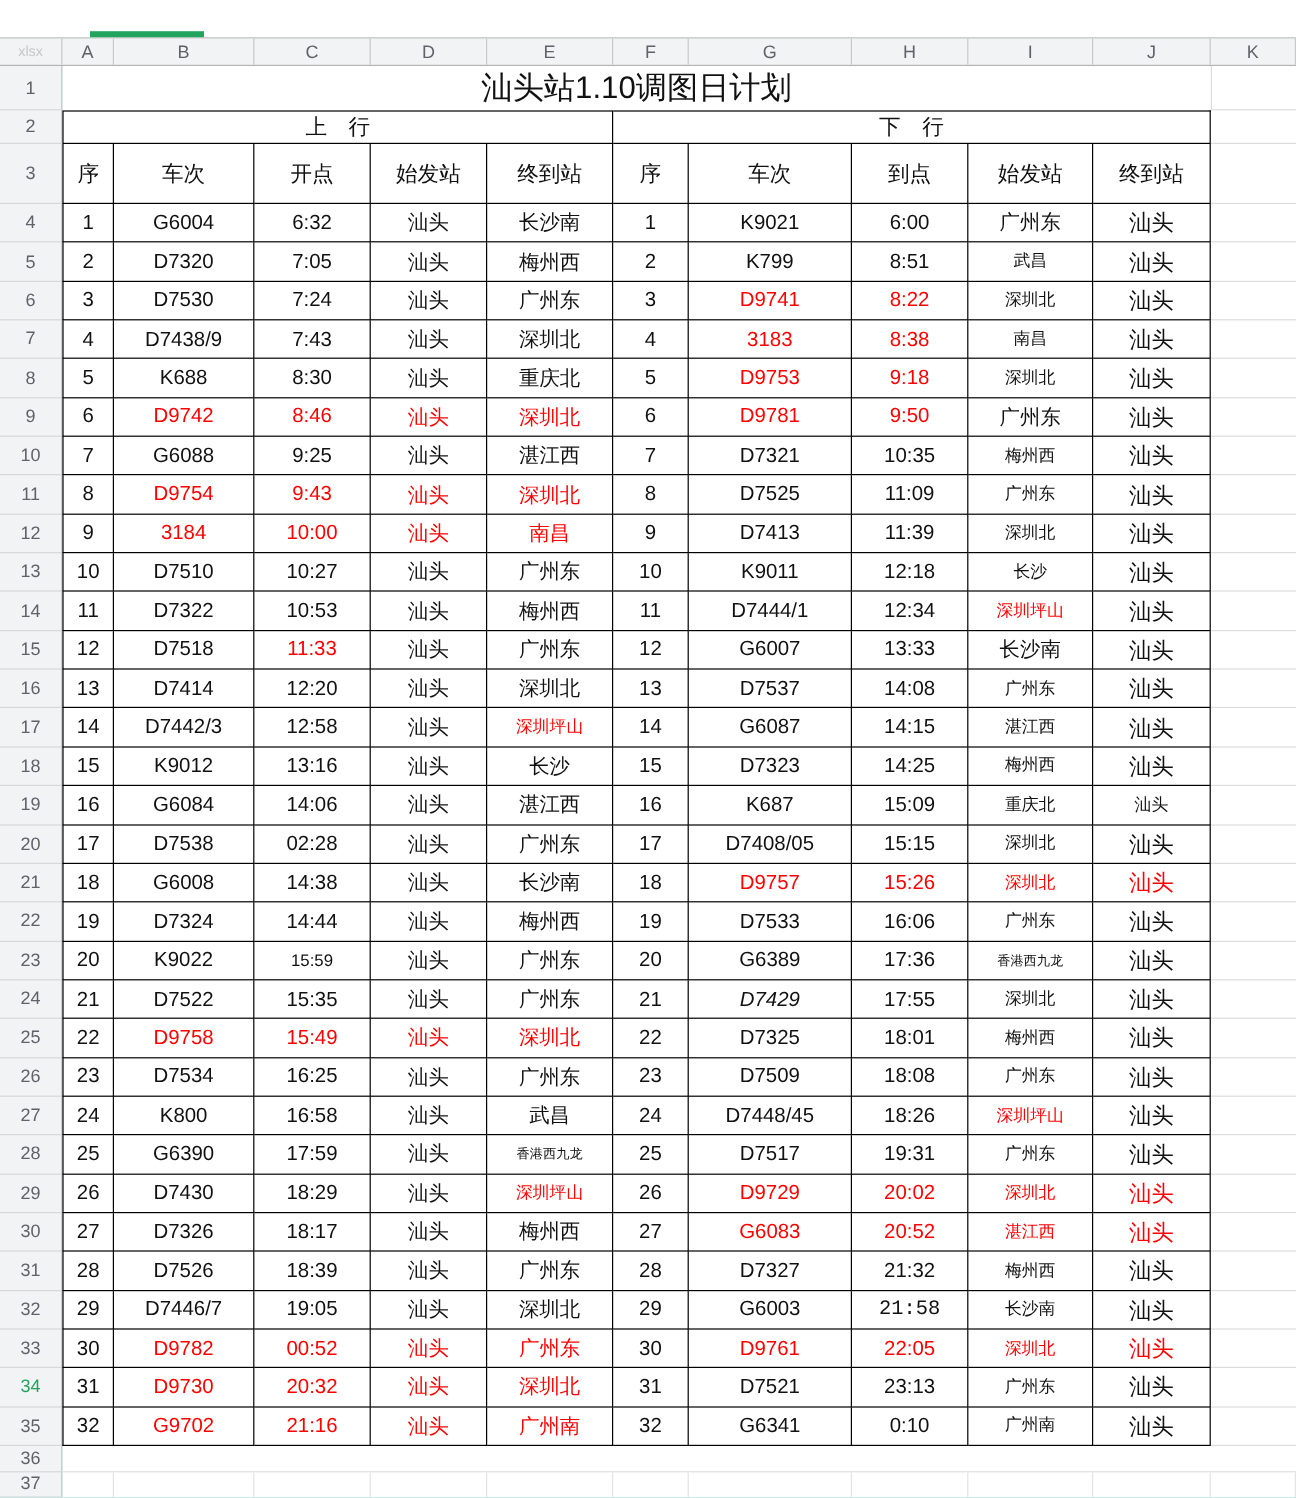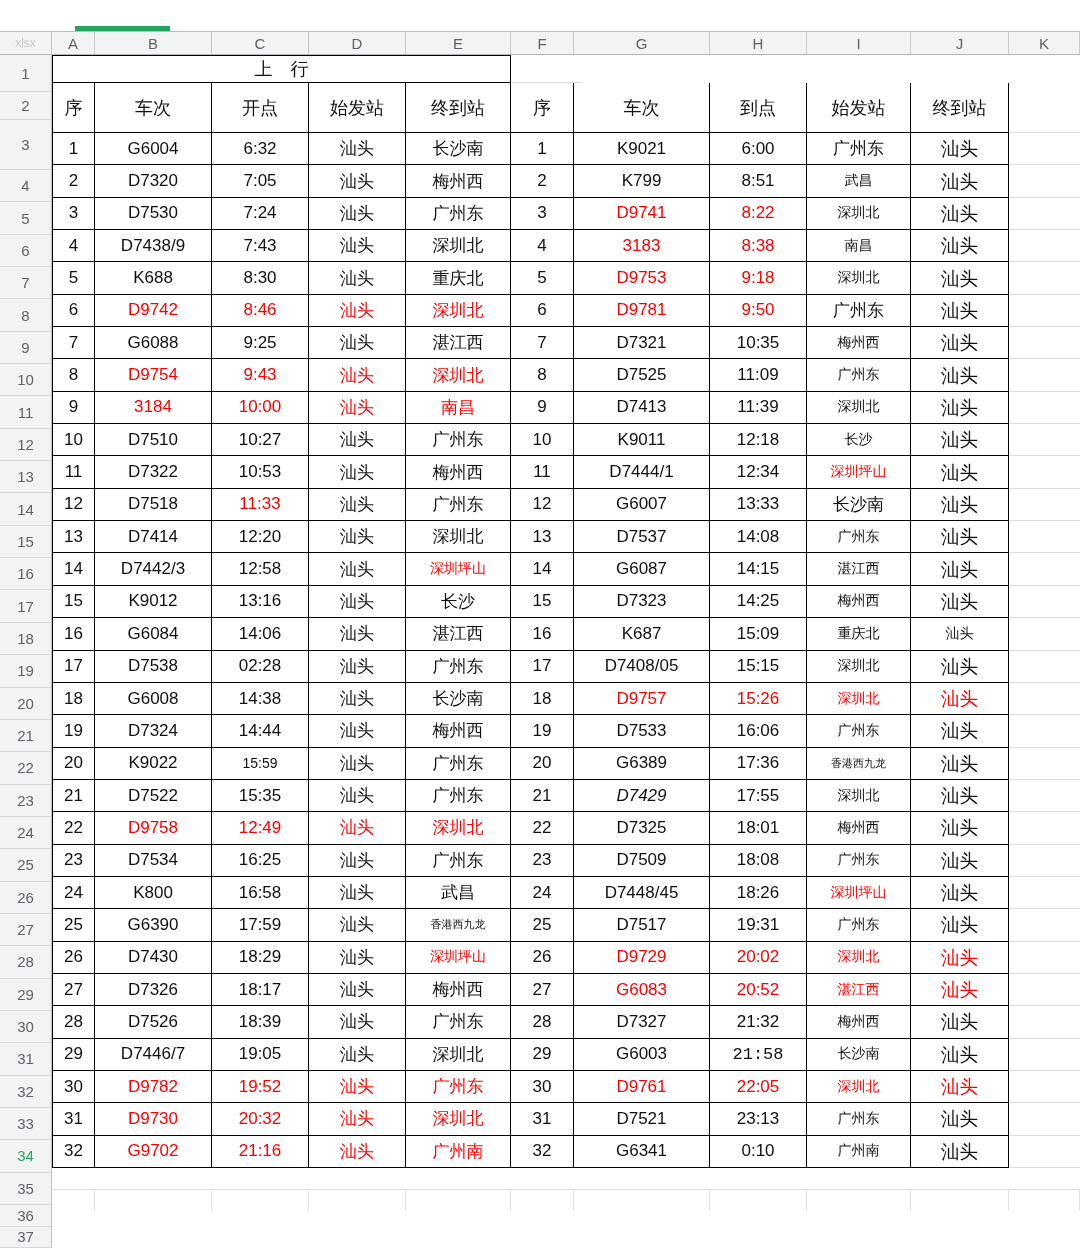--- a/index.html
+++ b/index.html
@@ -98,22 +98,27 @@
         <div class="rownum" style="height: 32.35px;">30</div>
         <div class="rownum" style="height: 32.35px;">31</div>
         <div class="rownum" style="height: 32.35px;">32</div>
         <div class="rownum" style="height: 32.35px;">33</div>
         <div class="rownum active" style="height: 32.35px;">34</div>
         <div class="rownum" style="height: 32.35px;">35</div>
         <div class="rownum" style="height: 22px;">36</div>
         <div class="rownum" style="height: 20.8px;">37</div>
       </div>
     <div class="content">
+      <div class="row r1">
+        <div class="cell title-cell">汕头站1.10调图日计划</div>
+        <div class="cell kcell kl"></div>
+      </div>
       <div class="row r2">
         <div class="cell tc sec first" id="upHead" style="width: 459px;">上　行</div>
+        <div class="cell tc sec" id="downHead" style="width: 498px;">下　行</div>
         <div class="cell kcell"></div>
       </div>
       <div class="row r3" id="colrow">
           <div class="cell tc hc first" style="width: 43px;">序</div>
           <div class="cell tc hc" style="width: 117px;">车次</div>
           <div class="cell tc hc" style="width: 97px;">开点</div>
           <div class="cell tc hc" style="width: 97px;">始发站</div>
           <div class="cell tc hc" style="width: 105px;">终到站</div>
           <div class="cell tc hc" style="width: 63px;">序</div>
           <div class="cell tc hc" style="width: 136px;">车次</div>
@@ -392,21 +397,21 @@
             <div class="cell tc" style="width: 63px;">21</div>
             <div class="cell tc" style="width: 136px; font-style: italic;">D7429</div>
             <div class="cell tc" style="width: 97px;">17:55</div>
             <div class="cell tc sz-s" style="width: 104px;">深圳北</div>
             <div class="cell tc sz-l" style="width: 98px;">汕头</div>
             <div class="cell kcell"></div>
           </div>
           <div class="row drow">
             <div class="cell tc first" style="width: 43px;">22</div>
             <div class="cell tc red" style="width: 117px;">D9758</div>
-            <div class="cell tc red" style="width: 97px;">12:49</div>
+            <div class="cell tc red" style="width: 97px;">15:49</div>
             <div class="cell tc red" style="width: 97px;">汕头</div>
             <div class="cell tc red" style="width: 105px;">深圳北</div>
             <div class="cell tc" style="width: 63px;">22</div>
             <div class="cell tc" style="width: 136px;">D7325</div>
             <div class="cell tc" style="width: 97px;">18:01</div>
             <div class="cell tc sz-s" style="width: 104px;">梅州西</div>
             <div class="cell tc sz-l" style="width: 98px;">汕头</div>
             <div class="cell kcell"></div>
           </div>
           <div class="row drow">
@@ -496,21 +501,21 @@
             <div class="cell tc" style="width: 63px;">29</div>
             <div class="cell tc" style="width: 136px;">G6003</div>
             <div class="cell tc" style="width: 97px; font-family: Liberation Mono, monospace;">21:58</div>
             <div class="cell tc sz-s" style="width: 104px;">长沙南</div>
             <div class="cell tc sz-l" style="width: 98px;">汕头</div>
             <div class="cell kcell"></div>
           </div>
           <div class="row drow">
             <div class="cell tc first" style="width: 43px;">30</div>
             <div class="cell tc red" style="width: 117px;">D9782</div>
-            <div class="cell tc red" style="width: 97px;">19:52</div>
+            <div class="cell tc red" style="width: 97px;">00:52</div>
             <div class="cell tc red" style="width: 97px;">汕头</div>
             <div class="cell tc red" style="width: 105px;">广州东</div>
             <div class="cell tc" style="width: 63px;">30</div>
             <div class="cell tc red" style="width: 136px;">D9761</div>
             <div class="cell tc red" style="width: 97px;">22:05</div>
             <div class="cell tc red sz-s" style="width: 104px;">深圳北</div>
             <div class="cell tc red sz-l" style="width: 98px;">汕头</div>
             <div class="cell kcell"></div>
           </div>
           <div class="row drow">

